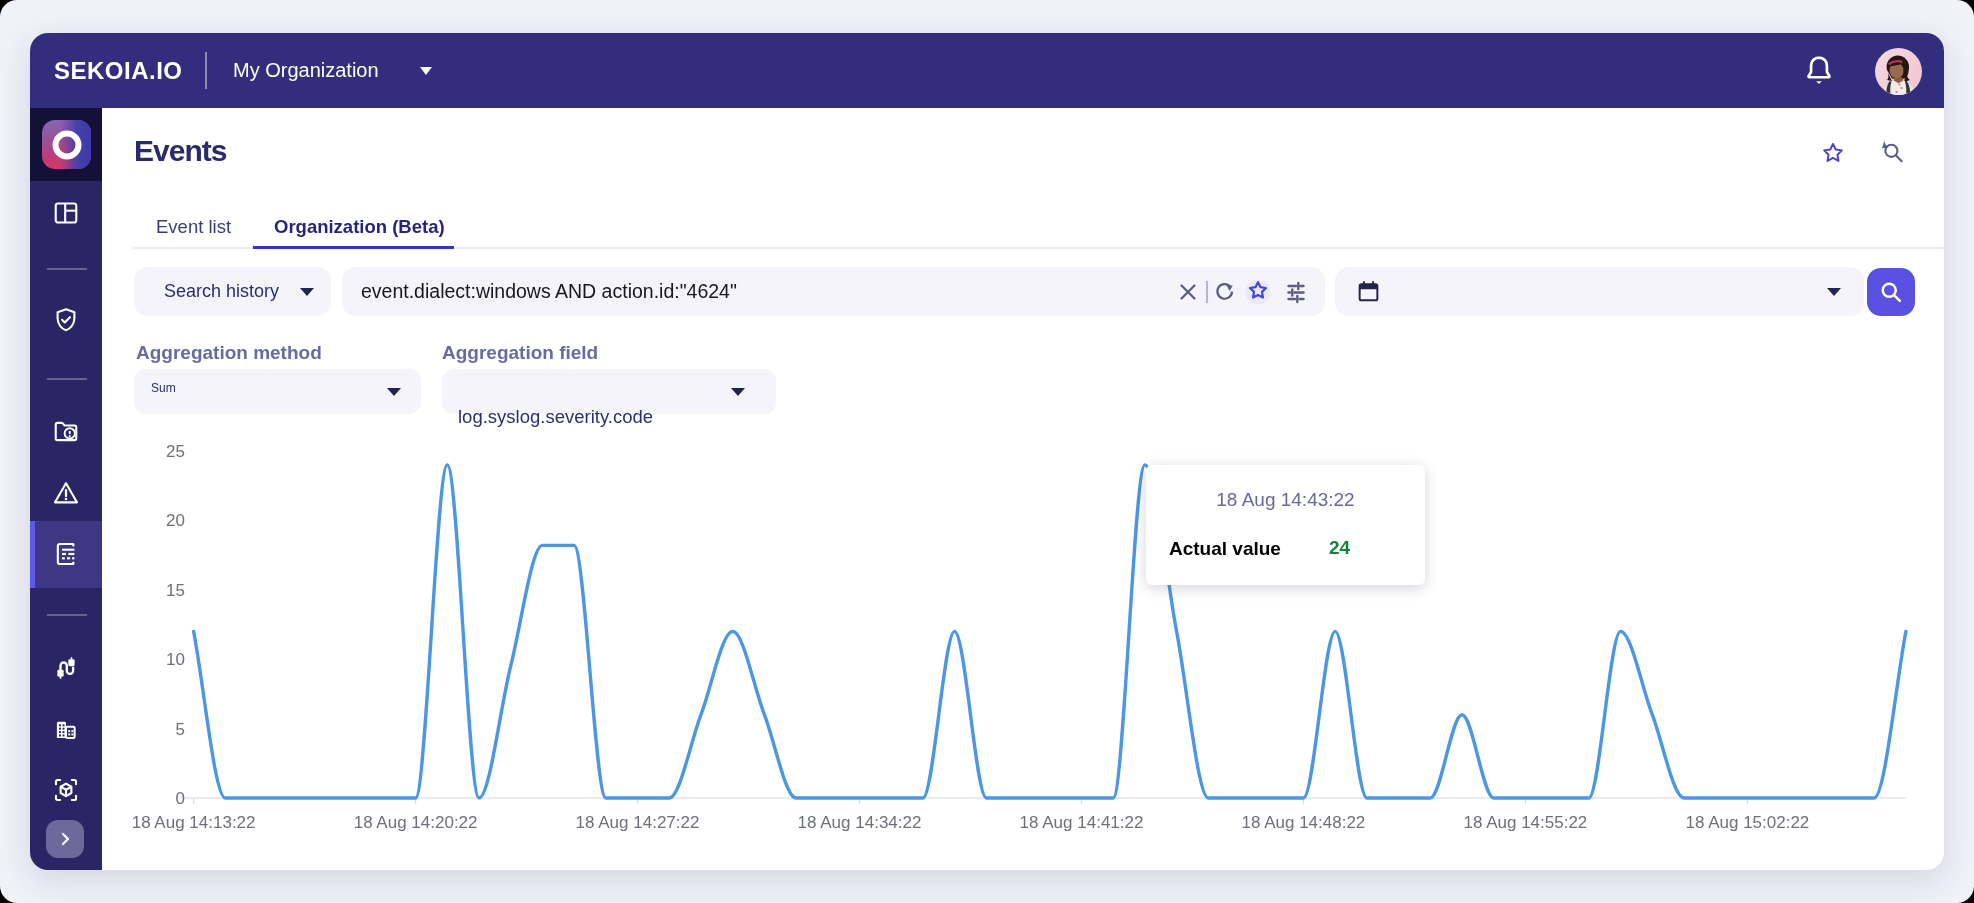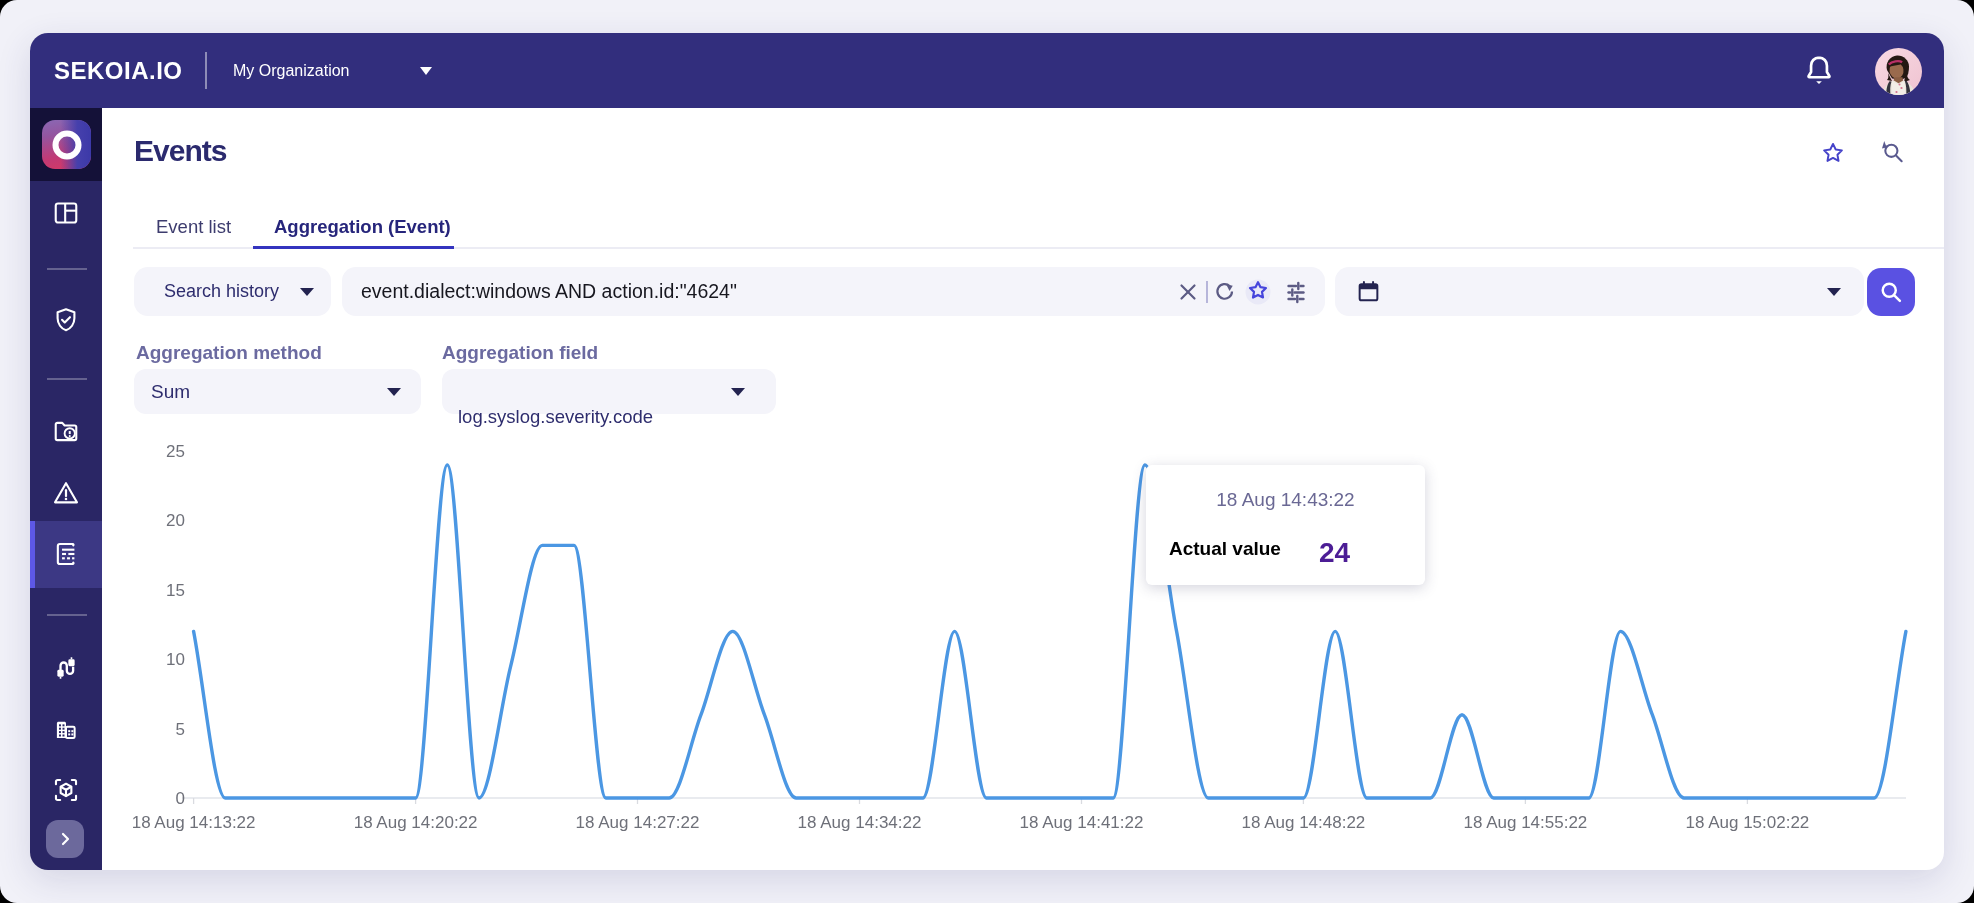--- a/index.html
+++ b/index.html
@@ -12,21 +12,21 @@
   .abs { position:absolute; }
 
   
   .nav { position:absolute; left:0; top:0; width:1914px; height:75px;
     background:#322E7D; border-radius:18px 18px 0 0;padding-left:42px; }
   .brand { position:absolute; left:24px; top:0; height:75px; line-height:75px;
     color:#fff; font-size:24px; font-weight:bold; letter-spacing:.5px; }
   .navdiv { position:absolute; left:175px; top:19px; width:2px; height:37px;
     background:rgba(255,255,255,.45); }
   .org { position:absolute; left:203px; top:0; height:75px; line-height:75px;
-    color:#fff; font-size:16px; }
+    color:#fff; font-size:20px; }
   .orgcaret { position:absolute; left:390px; top:34px; width:0; height:0;
     border-left:6.5px solid transparent; border-right:6.5px solid transparent;
     border-top:8px solid #fff; }
 
   
   .side { position:absolute; left:0; top:75px; width:72px; height:762px;
     background:#2A2665; border-radius:0 0 0 18px; }
   .logostrip { position:absolute; left:0; top:0; width:72px; height:73px; background:#141138; }
   .logotile { position:absolute; left:12px; top:12px; width:49px; height:49px; border-radius:13px;
     background:linear-gradient(170deg,#8a68b4 0%,#94559f 30%,#c23a75 70%,#d63964 100%); }
@@ -41,35 +41,35 @@
     border-radius:12px; background:#6C699C; }
 
   
   .h1 { position:absolute; left:104px; top:101px; color:#2B2A6E; font-size:30px; font-weight:bold; letter-spacing:-1px; }
   .tabs-border { position:absolute; left:103px; top:214px; width:1811px; height:2px; background:#ECECF4; }
   .tab { position:absolute; top:183px; font-size:18.5px; color:#3D3C6E; }
   .tab.active { color:#26257B; font-weight:bold; }
   .tabline { position:absolute; left:223px; top:213px; width:201px; height:3px; background:#3434BF; }
 
   .inp { position:absolute; background:#F4F4FA; border-radius:14px; height:49px; top:234px; }
-  .seltxt { color:#2E2D6E; font-size:19px; }
+  .seltxt { color:#2E2D6E; font-size:12px; }
   .caret-dn { display:inline-block; width:0; height:0; border-left:7px solid transparent;
     border-right:7px solid transparent; border-top:8px solid #232350; }
   .lbl { position:absolute; top:309px; font-size:19px; font-weight:bold; color:#6B6AA0; }
   .sel2 { position:absolute; top:336px; height:45px; background:#F4F4FA; border-radius:12px; }
 
   .searchbtn { position:absolute; left:1837px; top:235px; width:48px; height:48px;
     border-radius:14px; background:#5A51E2; }
 
   .tooltip { position:absolute; left:1116px; top:432px; width:279px; height:120px;
     background:#fff; border-radius:6px; box-shadow:0 3px 14px rgba(60,60,100,.22); z-index:5; }
   .tt-title { position:absolute; left:0; top:24px; width:279px; text-align:center;
     color:#6A6894; font-size:19px; }
   .tt-lbl { position:absolute; left:23px; top:73px; color:#000000; font-size:19px; font-weight:bold; }
-  .tt-val { position:absolute; left:173px; top:72px; color:#4c1d95; font-size:28px; font-weight:bold; }
+  .tt-val { position:absolute; left:183px; top:72px; color:#15803d; font-size:19px; font-weight:bold; }
 </style>
 </head>
 <body>
 <div class="page">
 <div class="app">
 
   <div class="nav">
     <div class="brand">SEKOIA.IO</div>
     <div class="navdiv"></div>
     <div class="org">My Organization</div>
@@ -200,21 +200,21 @@
       <svg class="abs" style="left:1850px;top:107px" width="26" height="26" viewBox="0 0 24 24">
     <g fill="none" stroke="#5A5A8F" stroke-width="1.9" stroke-linecap="round">
     <circle cx="10.5" cy="10" r="5.6"></circle>
     <line x1="15" y1="14.6" x2="20" y2="19.6"></line>
     <path d="M5.2 6.5L4 3.4l-1 3.4 3.4-.9" stroke-width="1.6"></path>
         </g>
       </svg>
 
   <div class="tabs-border"></div>
   <div class="tab" style="left:126px">Event list</div>
-  <div class="tab active" style="left:244px">Aggregation (Event)</div>
+  <div class="tab active" style="left:244px">Organization (Beta)</div>
   <div class="tabline"></div>
 
   <div class="inp" style="left:104px; width:197px;">
     <span class="seltxt" style="position:absolute; left:30px; top:14px; font-size:18px;">Search history</span>
     <span class="caret-dn" style="position:absolute; left:166px; top:21px;"></span>
   </div>
   <div class="inp" style="left:312px; width:983px;">
     <span style="position:absolute; left:19px; top:13px; font-size:19.5px; color:#17171F;">event.dialect:windows AND action.id:"4624"</span>
     <svg class="abs" style="left:834px;top:11px" width="130" height="28" viewBox="0 0 130 28">
       <g stroke="#5C5B84" stroke-width="2.2" stroke-linecap="round" fill="none">

